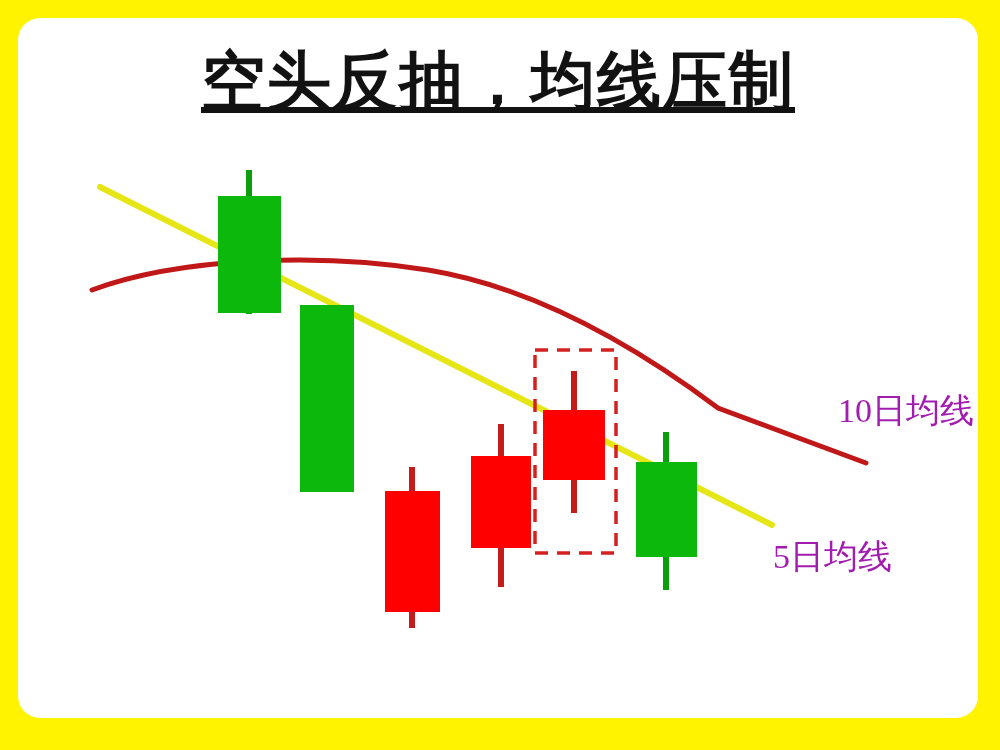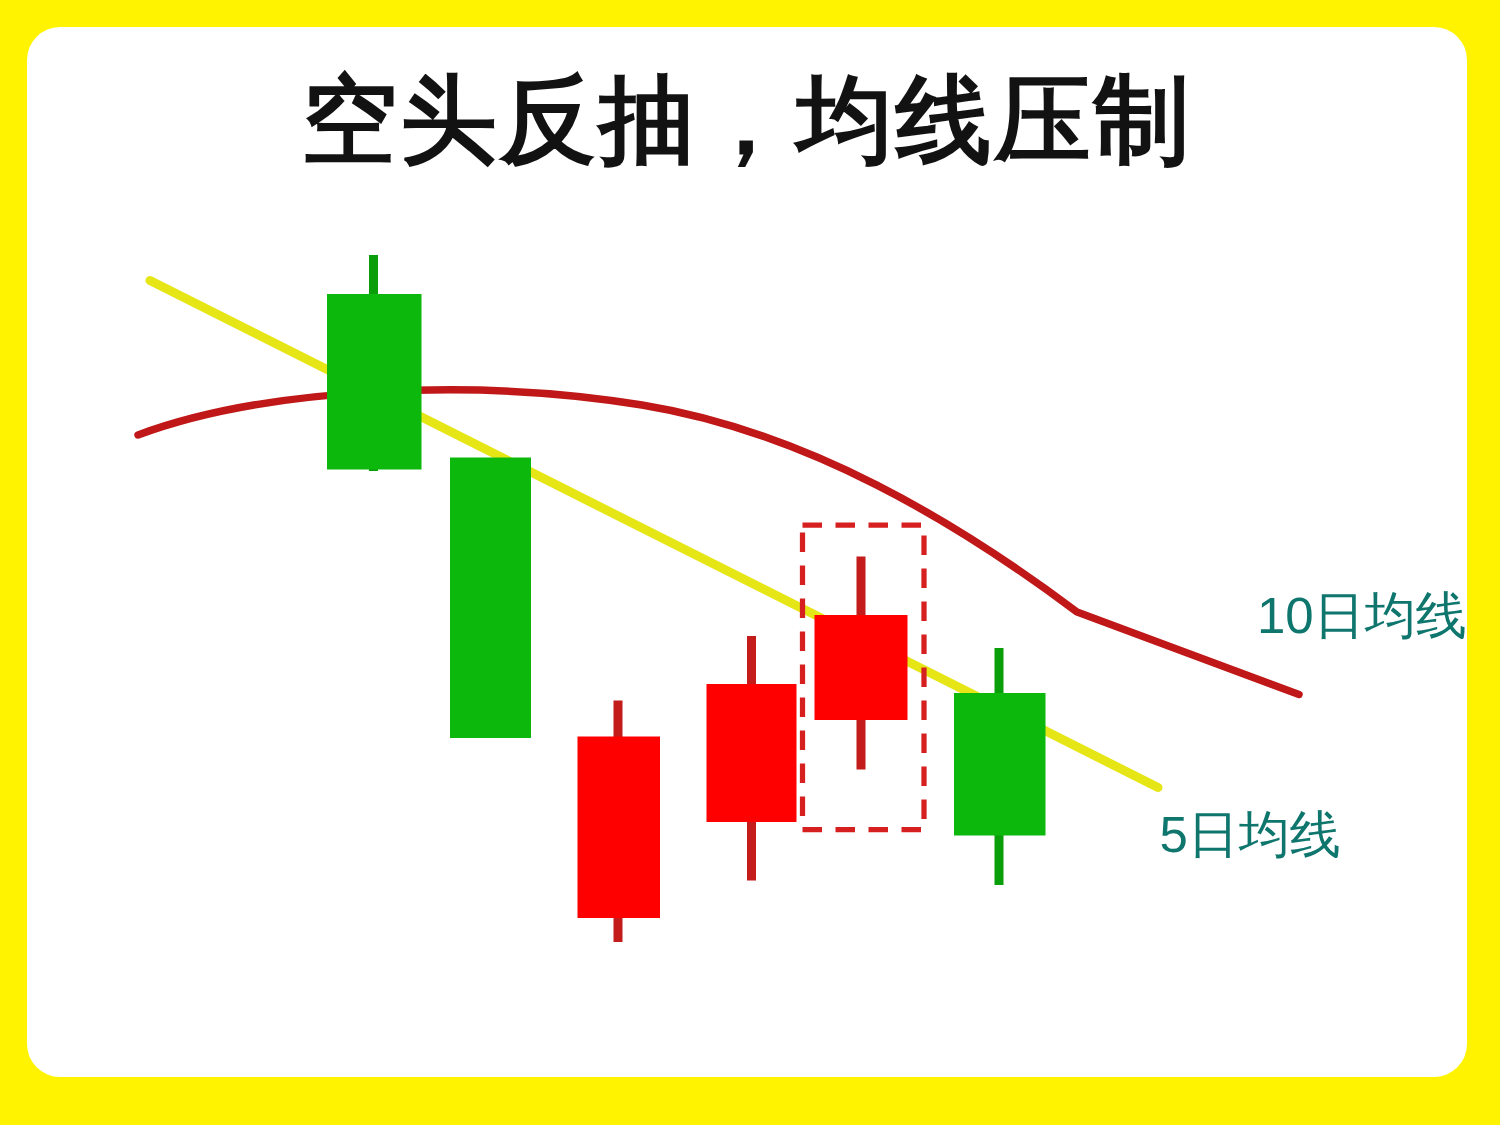--- a/index.html
+++ b/index.html
@@ -36,32 +36,33 @@
     top: 26px;
     width: 960px;
     text-align: center;
     font-family: "DejaVu Serif", "Liberation Serif", serif;
     font-weight: bold;
     font-size: 64px;
     line-height: 1.15;
     letter-spacing: 2px;
     color: #121212;
     white-space: nowrap;
+    text-decoration: underline;
   }
   #plot {
     position: absolute;
     left: 0; top: 0;
     width: 960px;
     height: 700px;
   }
   .axis-label {
     position: absolute;
-    font-family: Liberation Sans, sans-serif;
+    font-family: Liberation Serif, serif;
     font-size: 34px;
-    color: #0f766e;
+    color: #a21caf;
     white-space: nowrap;
   }
   #label-ma10 { left: 820px; top: 370px; }
   #label-ma5  { left: 755px; top: 516px; }
 </style>
 </head>
 <body>
 
 <div id="frame">
   <div id="card">

